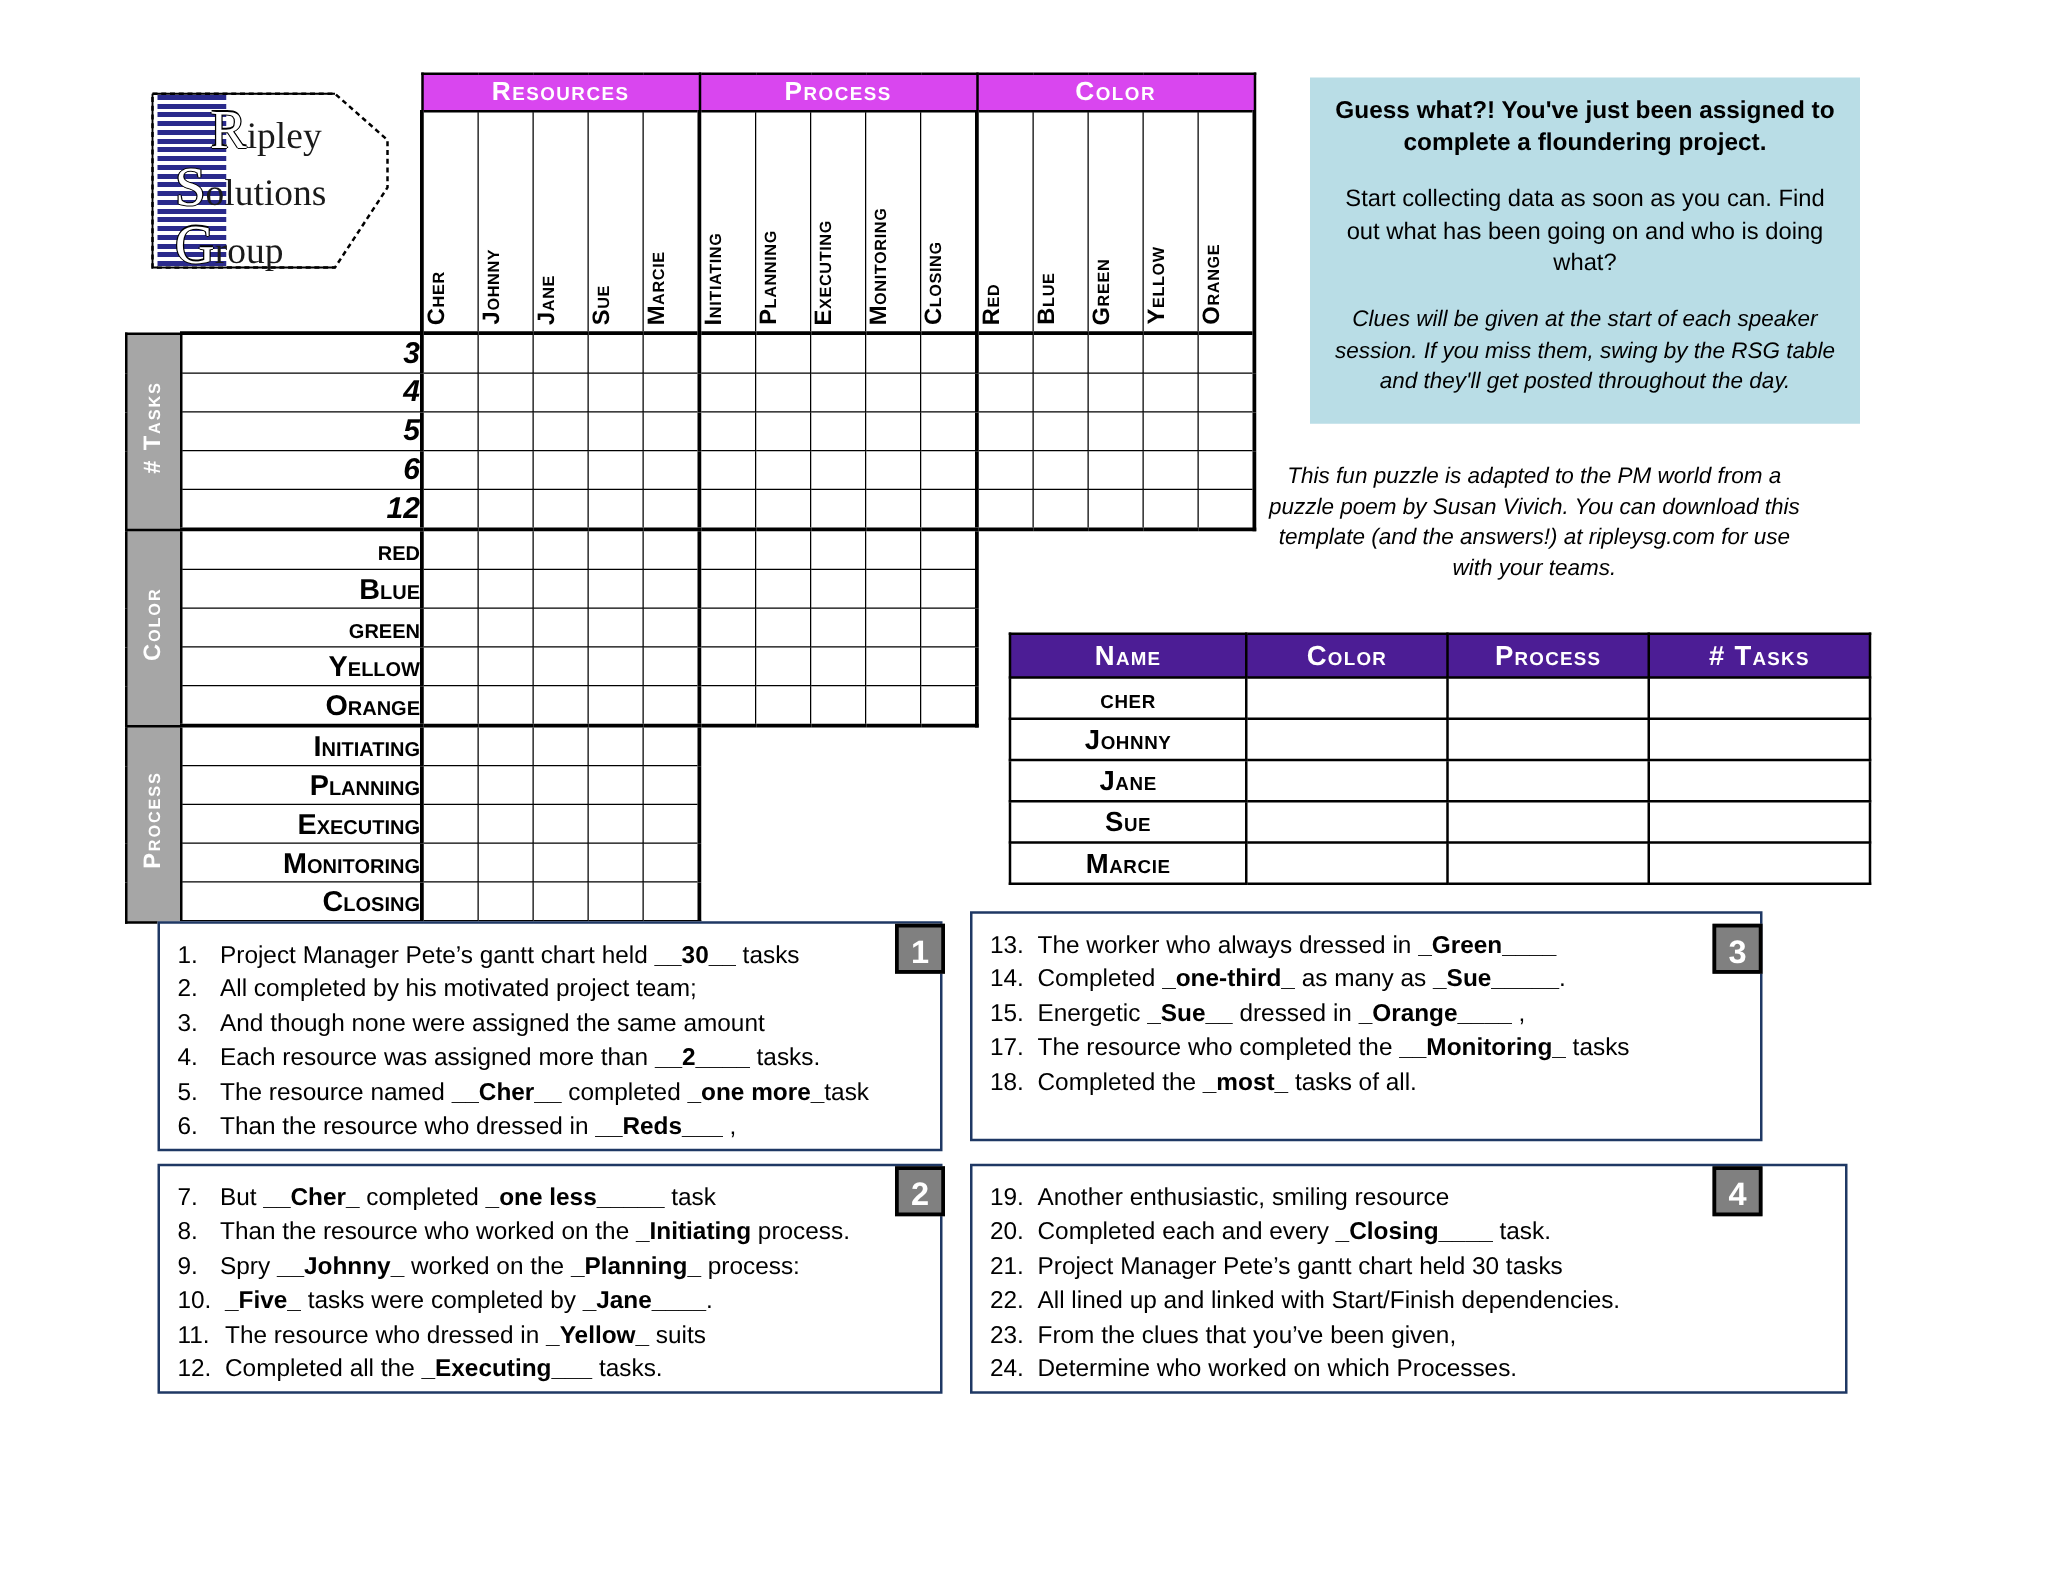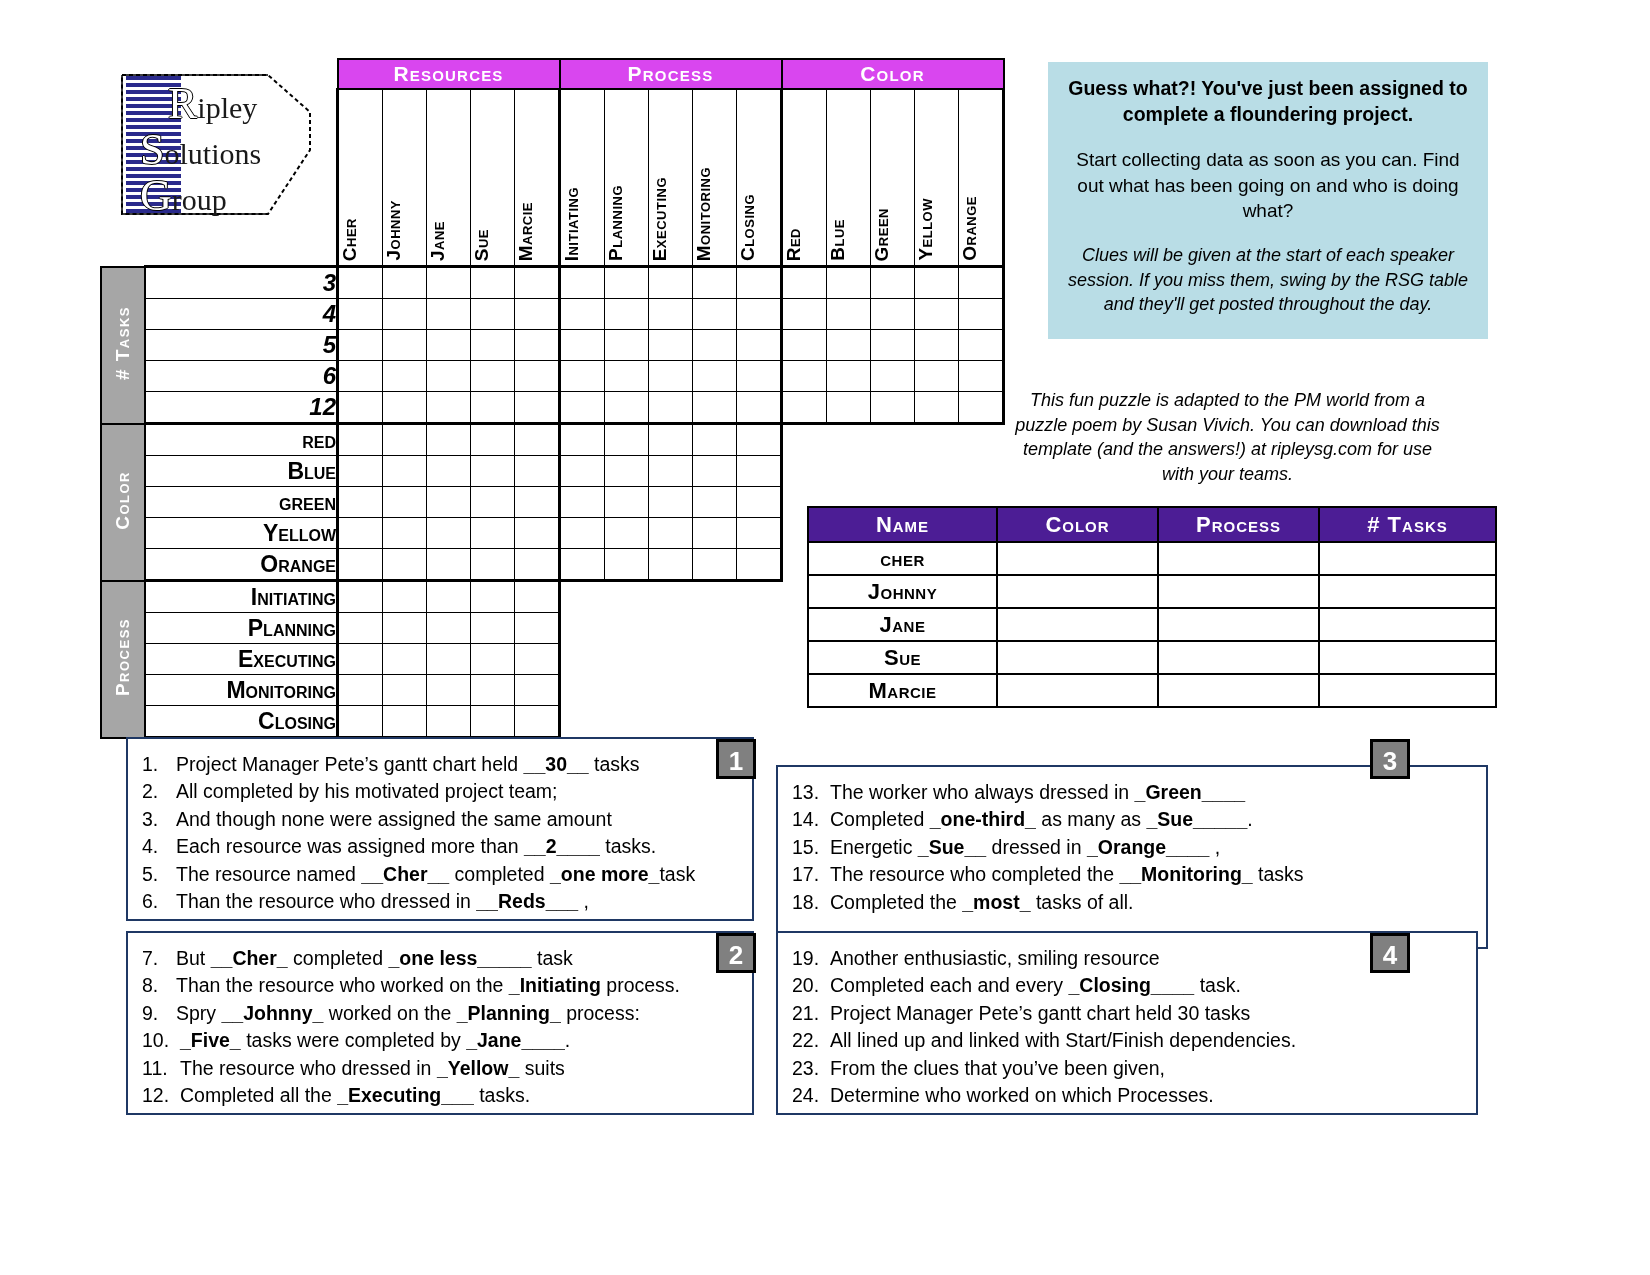--- a/index.html
+++ b/index.html
@@ -144,21 +144,21 @@
     color: #000;
   }
   #info-body {
     font-size: 19px; line-height: 1.33; margin-top: 20px; color: #000;
   }
   #info-note {
     font-size: 18px; font-style: italic; line-height: 1.35;
     margin-top: 20px; color: #000;
   }
   #credit {
-    position: absolute; left: 1010px; top: 388px;
+    position: absolute; left: 1010px; top: 368px;
     width: 435px;
     font-size: 18px; font-style: italic; line-height: 1.37;
     text-align: center; color: #000;
   }
 
   
   #answer-table {
     position: absolute; left: 807px; top: 506px;
     border-collapse: collapse;
   }
@@ -220,21 +220,21 @@
     border: 3px solid #000;
     color: #fff;
     font-size: 26px;
     font-weight: bold;
     text-align: center;
     line-height: 38px;
     box-sizing: border-box;
   }
   #clue1 { left: 126px; top: 737px;  width: 628px; height: 184px; }
   #clue2 { left: 126px; top: 931px;  width: 628px; height: 184px; }
-  #clue3 { left: 776px; top: 765px;  width: 712px; height: 184px; }
+  #clue3 { left: 776px; top: 729px;  width: 634px; height: 184px; }
   #clue4 { left: 776px; top: 931px;  width: 702px; height: 184px; }
   #badge1 { left: 716px; top: 739px; }
   #badge2 { left: 716px; top: 933px; }
   #badge3 { left: 1370px; top: 739px; }
   #badge4 { left: 1370px; top: 933px; }
 </style>
 </head>
 <body>
 
 <div id="logo-block">

